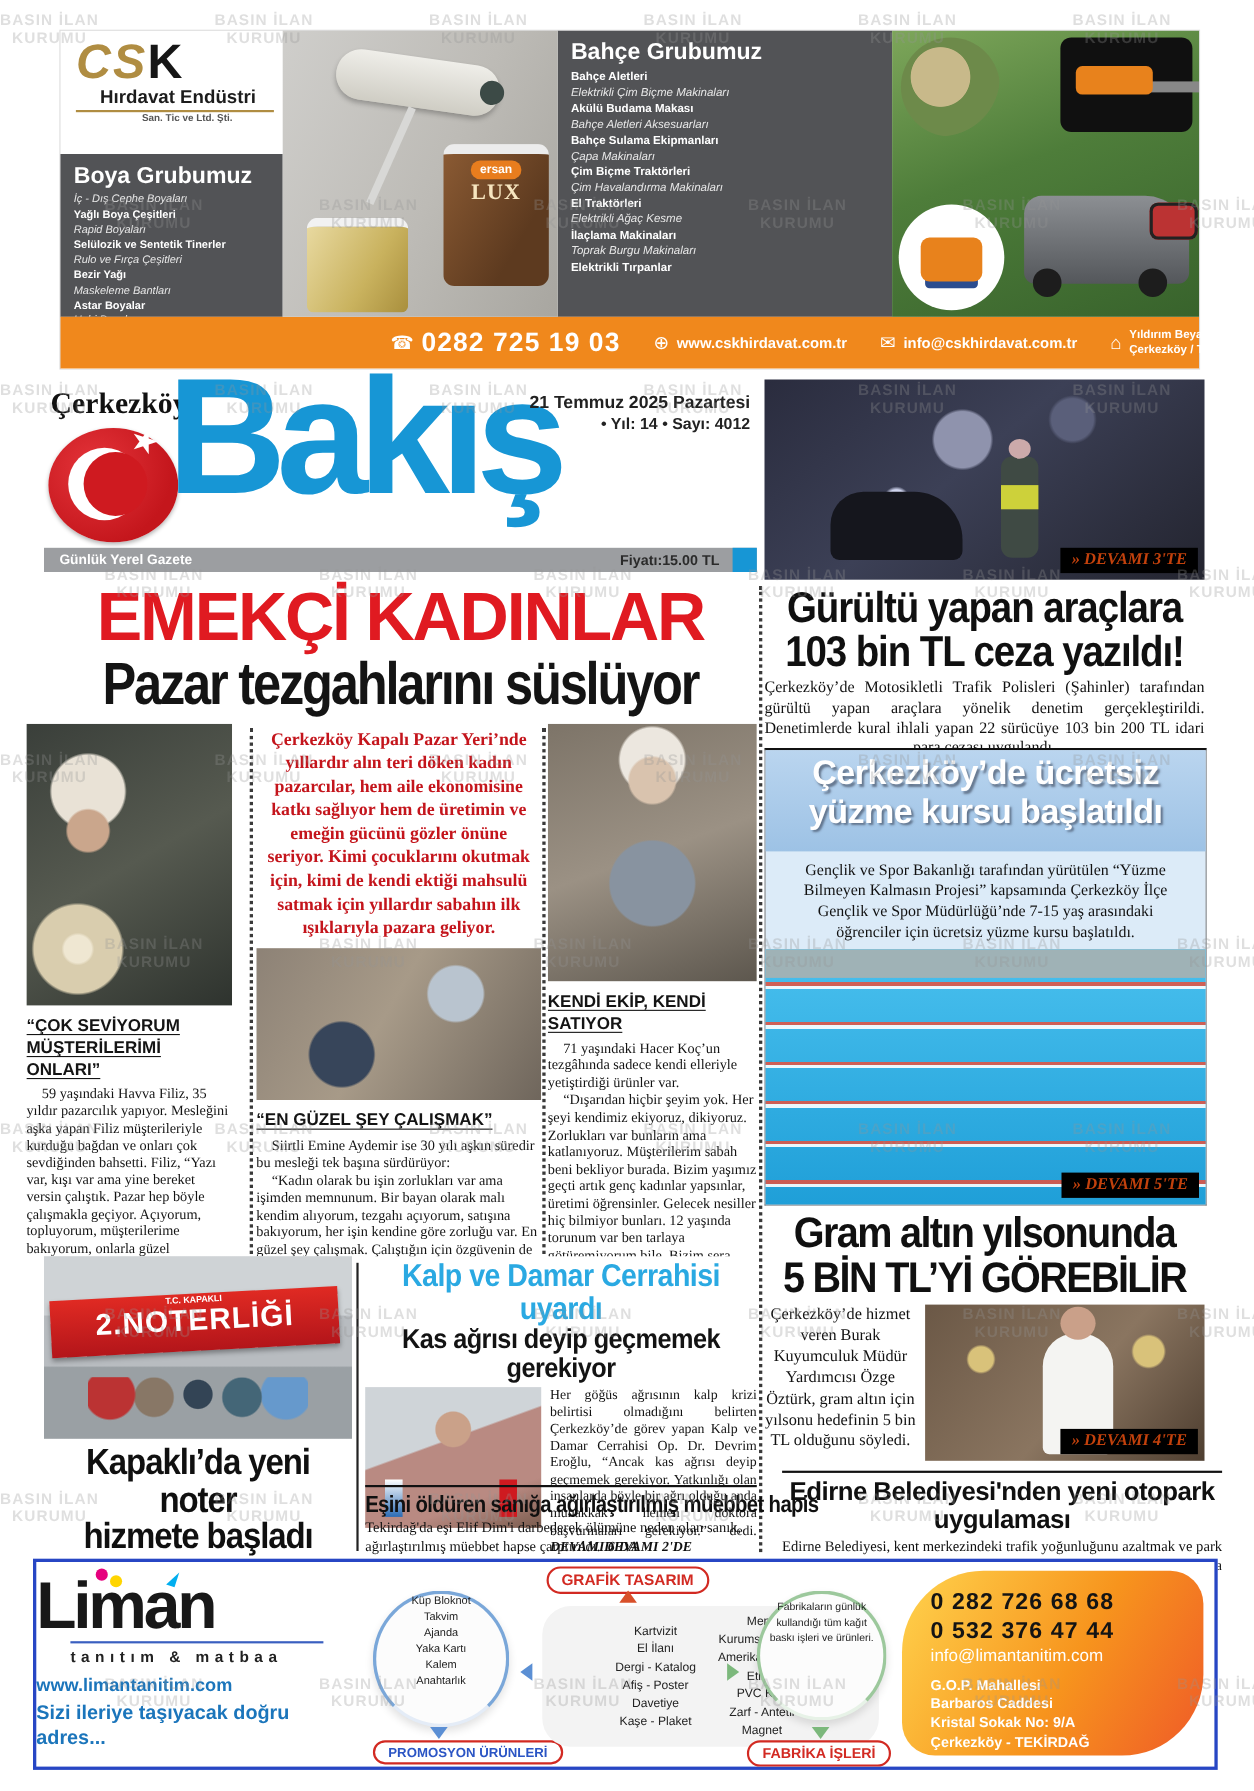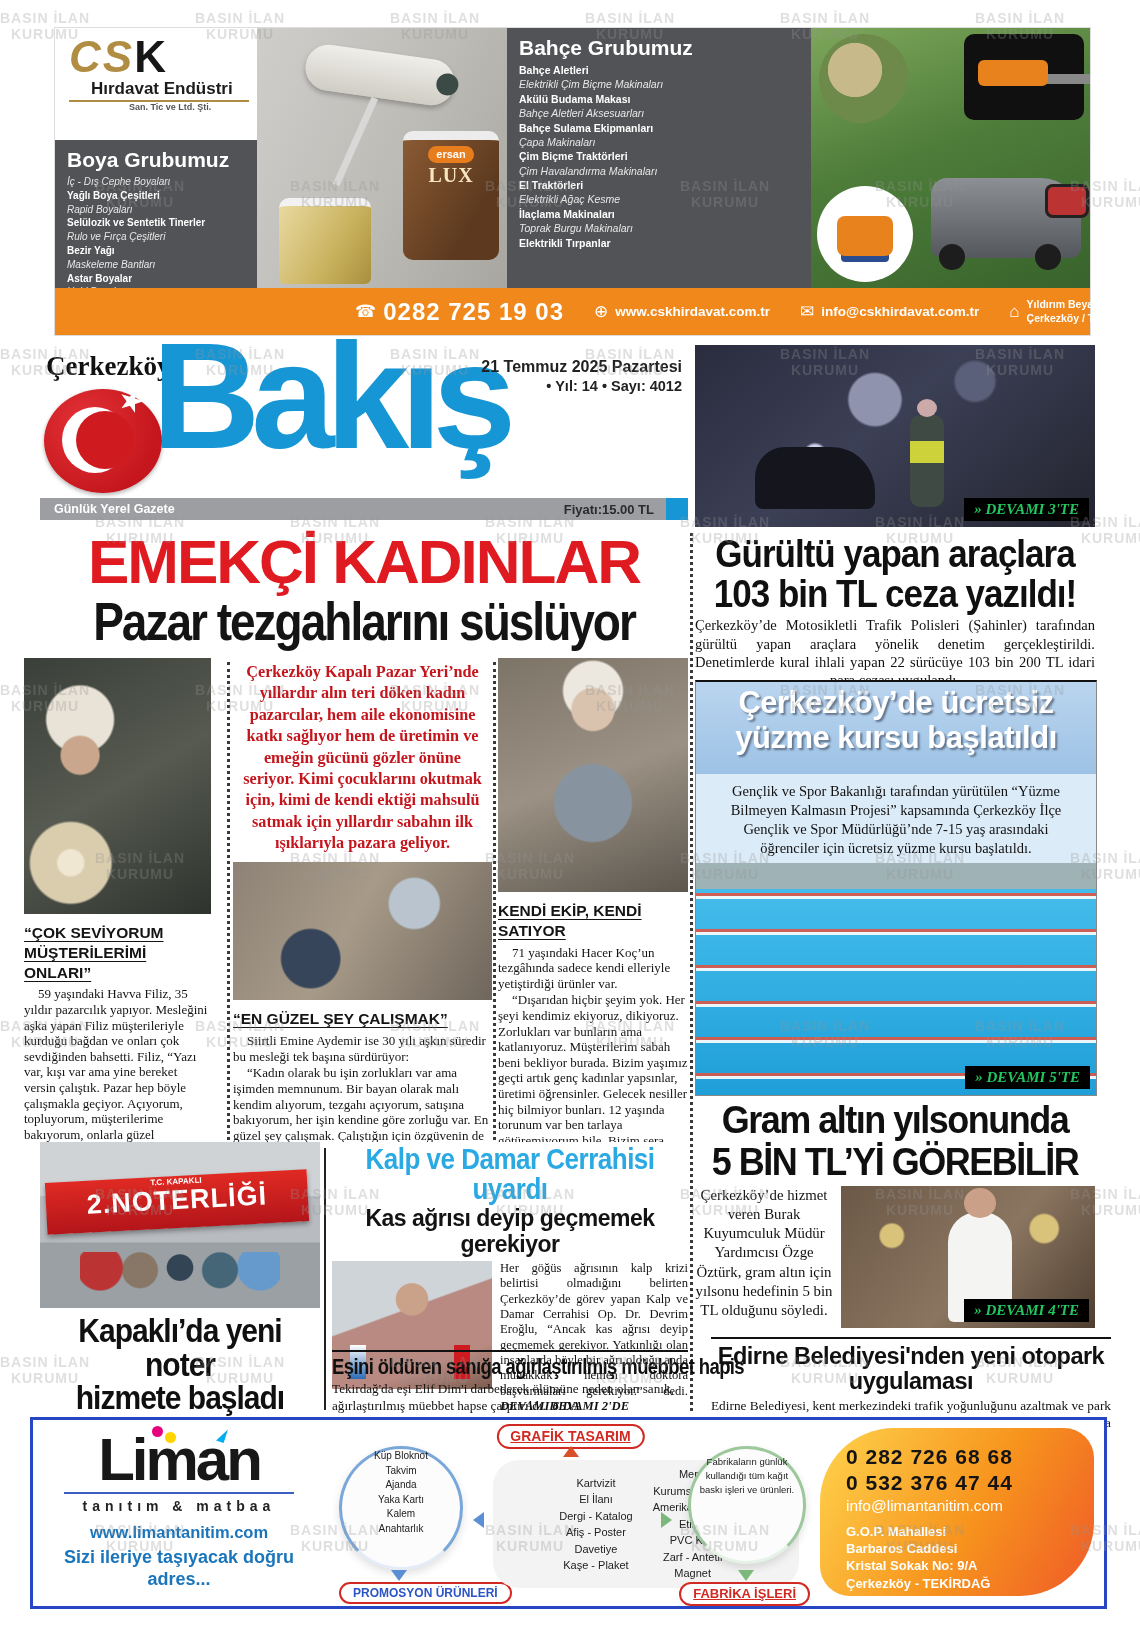--- a/index.html
+++ b/index.html
@@ -75,21 +75,21 @@
   .mh-date{position:absolute;right:6px;top:10px;text-align:right;color:#222;}
   .mh-date .d1{font:700 16px/1.25 "Liberation Sans",sans-serif;}
   .mh-date .d2{font:700 14.5px/1.35 "Liberation Sans",sans-serif;}
   .mh-bar{position:absolute;left:0;bottom:0;width:648px;height:22px;background:#9c9ea1;display:flex;align-items:center;}
   .mh-tag{font:700 12.5px/1 "Liberation Sans",sans-serif;color:#fff;padding-left:14px;}
   .mh-price{font:700 13px/1 "Liberation Sans",sans-serif;color:#2b2b2b;margin-left:auto;padding-right:34px;}
   .mh-sq{position:absolute;right:0;bottom:0;width:22px;height:22px;background:#1796d5;}
 
   
   .photo{position:relative;overflow:hidden;}
-  .more-badge{position:absolute;right:6px;bottom:6px;background:#000;color:#22c55e;
+  .more-badge{position:absolute;right:6px;bottom:6px;background:#000;color:#c2410c;
               font:italic 700 15px/1 "Liberation Serif",serif;padding:4px 10px;}
   .more-line{text-align:center;font:italic 700 14px/1.4 "Liberation Serif",serif;color:#111;}
   .more-line .arrow{color:#c4161c;font-style:normal;}
 
   
   .police{left:695px;top:345px;width:400px;height:182px;
           background:radial-gradient(circle at 70% 20%,#5a5f7a 0 6%,transparent 7%),
                      radial-gradient(circle at 30% 60%,#cfd4ee 0 3%,transparent 4%),
                      radial-gradient(circle at 45% 30%,#8f93ad 0 10%,transparent 11%),
                      linear-gradient(140deg,#2a2c3e 0%,#3c4056 45%,#23242f 100%);}
@@ -192,33 +192,33 @@
   .heart-b{flex:1;font:400 12.6px/1.22 "Liberation Serif",serif;text-align:justify;color:#131313;}
   .inline-more{font:italic 700 12.6px/1.2 "Liberation Serif",serif;}
 
   .murder{left:332px;top:1350px;width:356px;border-top:2px solid #111;padding-top:4px;}
   .murder-h{font:900 18.5px/1.05 "Liberation Sans",sans-serif;color:#101010;letter-spacing:-0.6px;white-space:nowrap;transform:scaleY(1.15);transform-origin:left top;}
   .murder-b{margin-top:6px;font:400 13.2px/1.25 "Liberation Serif",serif;color:#111;}
 
   
   .bottom-ad{left:30px;top:1417px;width:1077px;height:192px;border:3px solid #2746c4;background:#fff;
              display:flex;box-sizing:border-box;}
-  .lm-left{width:292px;text-align:center;padding-top:10px;}
+  .lm-left{width:292px;padding-top:10px;}
   .lm-logo{position:relative;display:inline-block;font:900 60px/1 "Liberation Sans",sans-serif;color:#181818;letter-spacing:-3px;}
   .lm-dot1{position:absolute;left:54px;top:-4px;width:11px;height:11px;border-radius:50%;background:#e6007e;}
   .lm-dot2{position:absolute;left:67px;top:2px;width:11px;height:11px;border-radius:50%;background:#ffd500;}
   .lm-dot3{position:absolute;right:34px;top:-2px;width:0;height:0;border-left:8px solid transparent;border-bottom:14px solid #00aeef;transform:rotate(18deg);}
   .lm-sub{width:230px;margin:2px auto 0;border-top:2px solid #3a5fc0;padding-top:3px;
           font:700 14px/1.3 "Liberation Sans",sans-serif;letter-spacing:5px;color:#222;}
   .lm-url{margin-top:8px;font:700 16.5px/1.2 "Liberation Sans",sans-serif;color:#1b75bb;}
   .lm-slogan{margin-top:4px;font:900 18px/1.2 "Liberation Sans",sans-serif;color:#1b75bb;}
   .lm-mid{flex:1;position:relative;}
   .pill{position:absolute;border:2px solid #d22a22;border-radius:16px;padding:2px 12px;background:#fff;
         font:900 14px/1.2 "Liberation Sans",sans-serif;white-space:nowrap;}
-  .pill.red{color:#d22a22;text-decoration:underline;}
+  .pill.red{color:#d22a22;}
   .pill.blue{color:#2b55c4;font-size:12px;}
   .lm-circle{position:absolute;width:118px;height:118px;border-radius:50%;background:#fcfcfc;
              display:flex;flex-direction:column;align-items:center;
              font:400 10px/1.45 "Liberation Sans",sans-serif;color:#222;text-align:center;}
   .circ-blue{left:14px;top:26px;border:3px solid #7aa7d9;border-bottom-color:#e4ecf7;box-shadow:0 4px 8px rgba(0,0,0,.12);}
   .circ-green{right:10px;top:26px;border:3px solid #9cc89c;border-bottom-color:#e7f2e7;box-shadow:0 4px 8px rgba(0,0,0,.12);padding:6px;box-sizing:border-box;font-size:9.5px;}
   .tri{position:absolute;width:0;height:0;}
   .tri-up{border-left:8px solid transparent;border-right:8px solid transparent;border-bottom:11px solid #d8502a;}
   .tri-down-b{border-left:8px solid transparent;border-right:8px solid transparent;border-top:11px solid #5b8fd4;}
   .tri-down-g{border-left:8px solid transparent;border-right:8px solid transparent;border-top:11px solid #7cb87c;}

